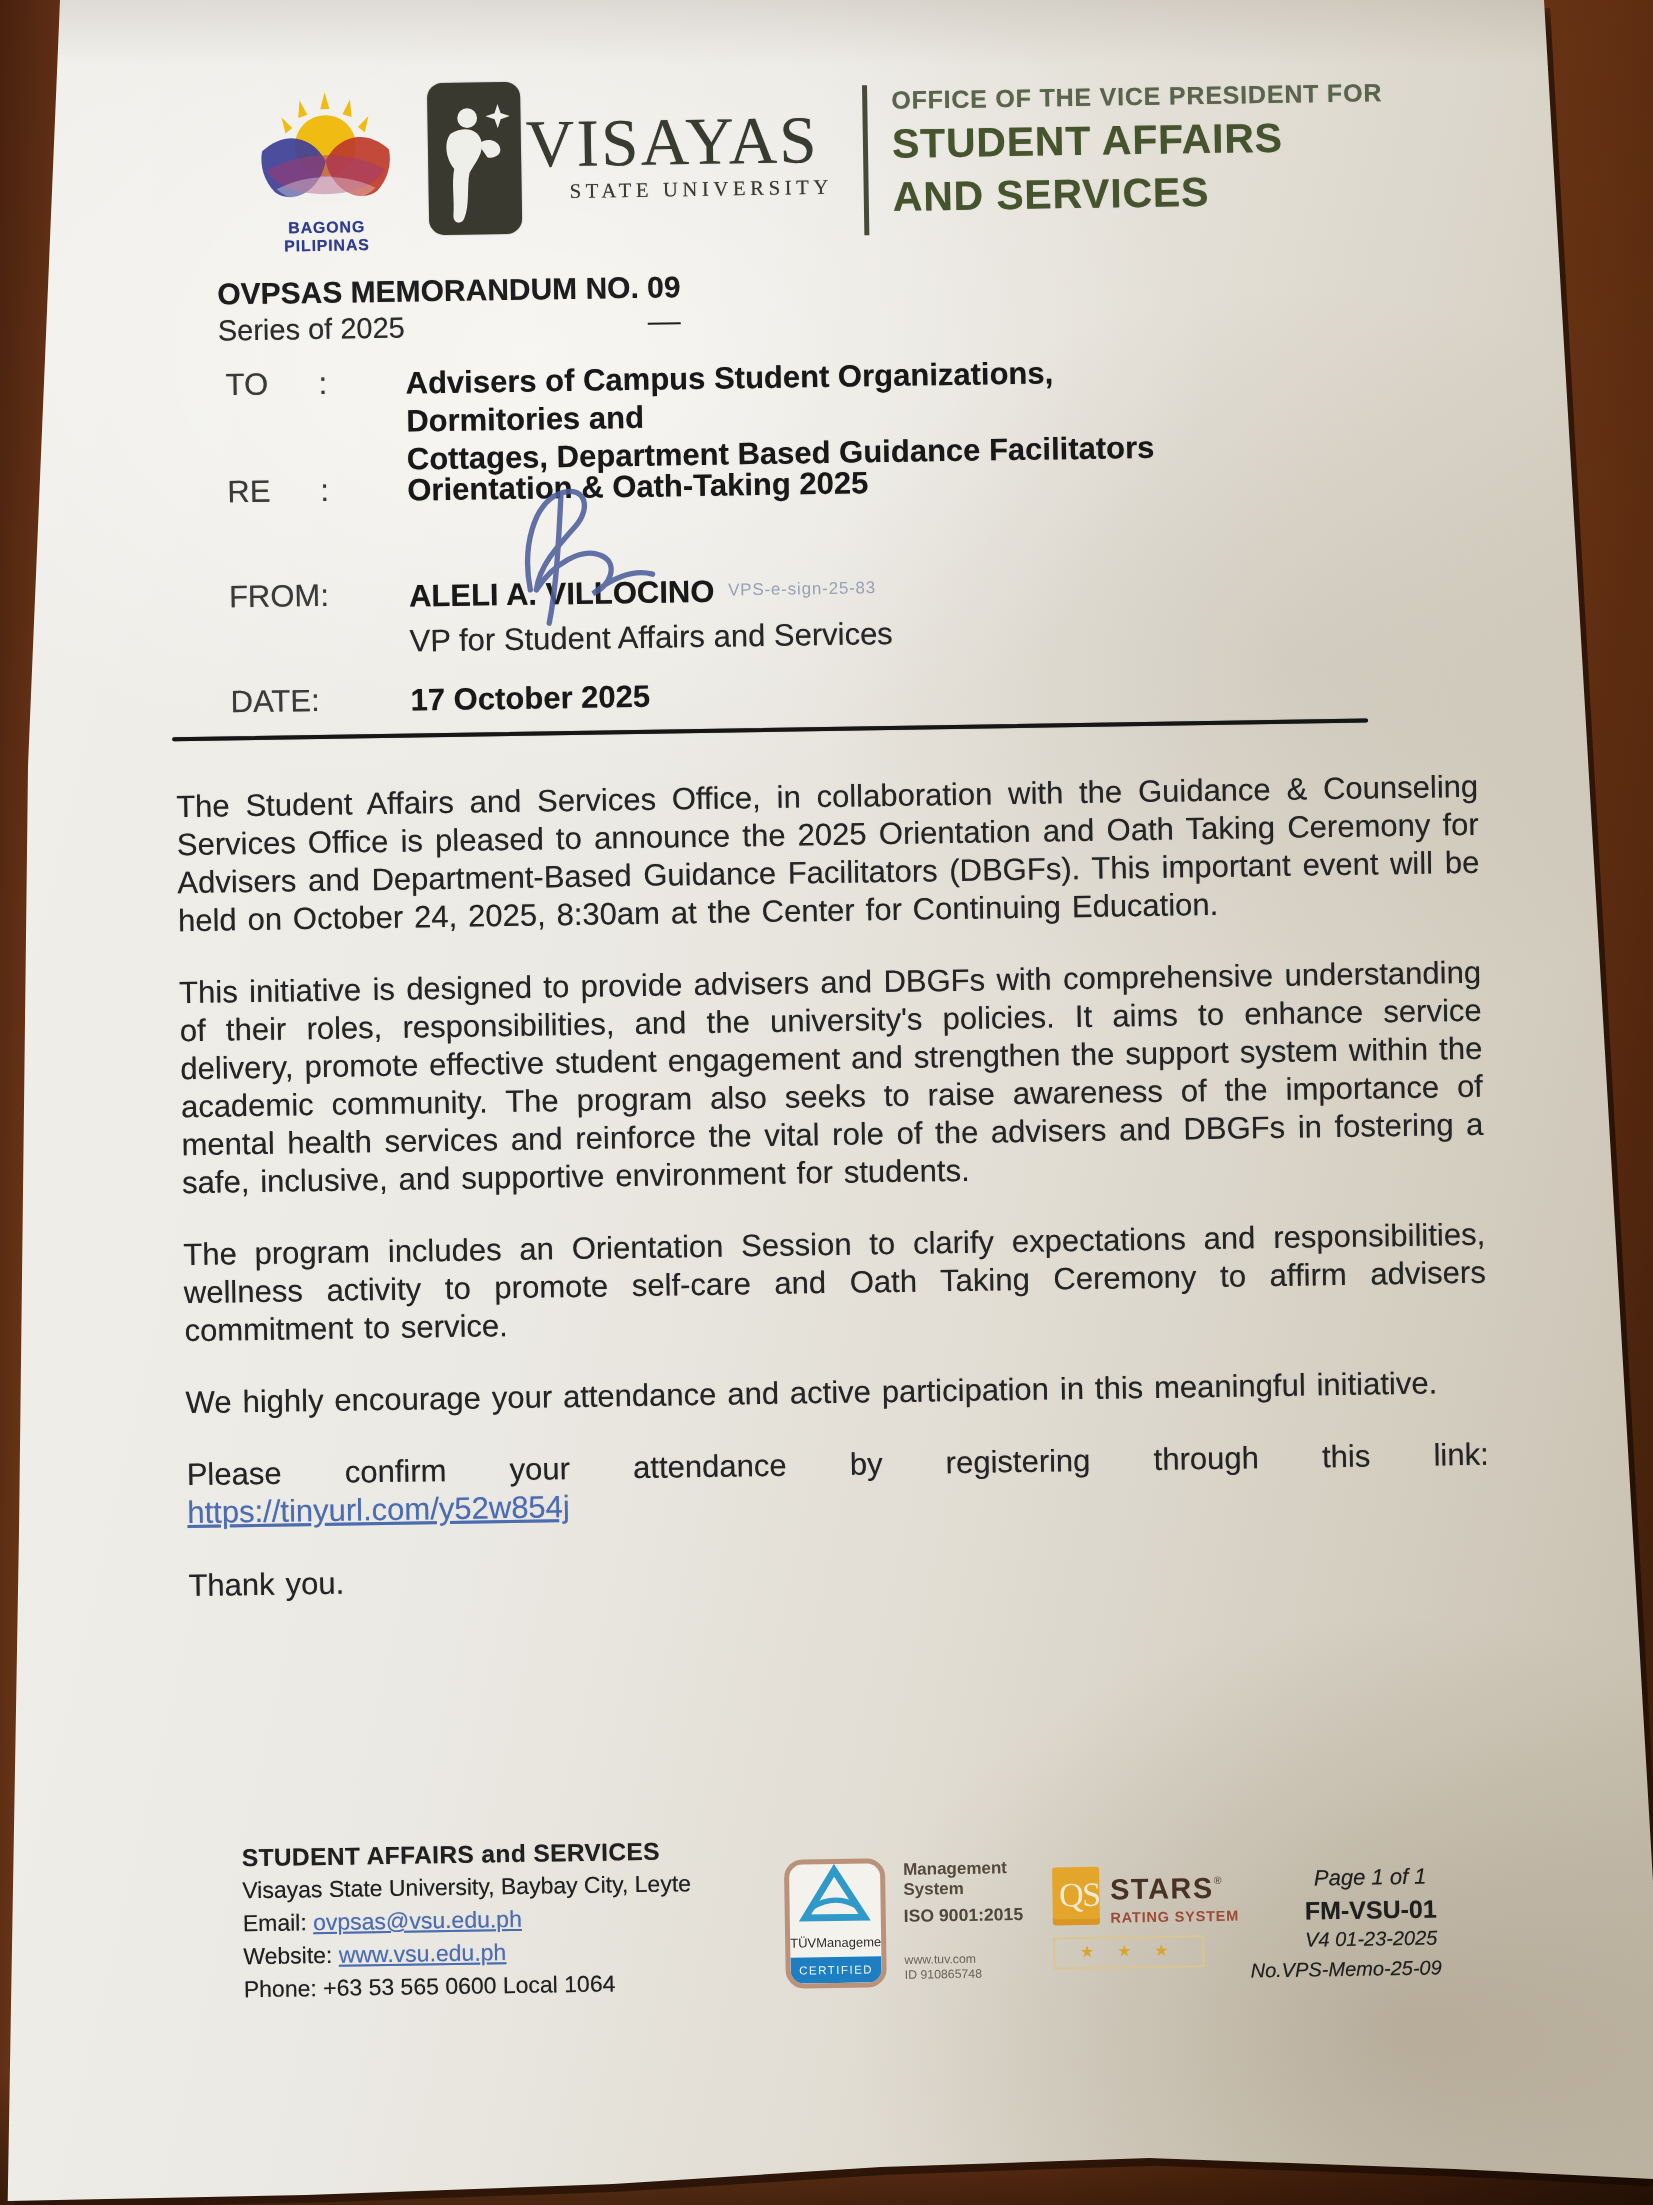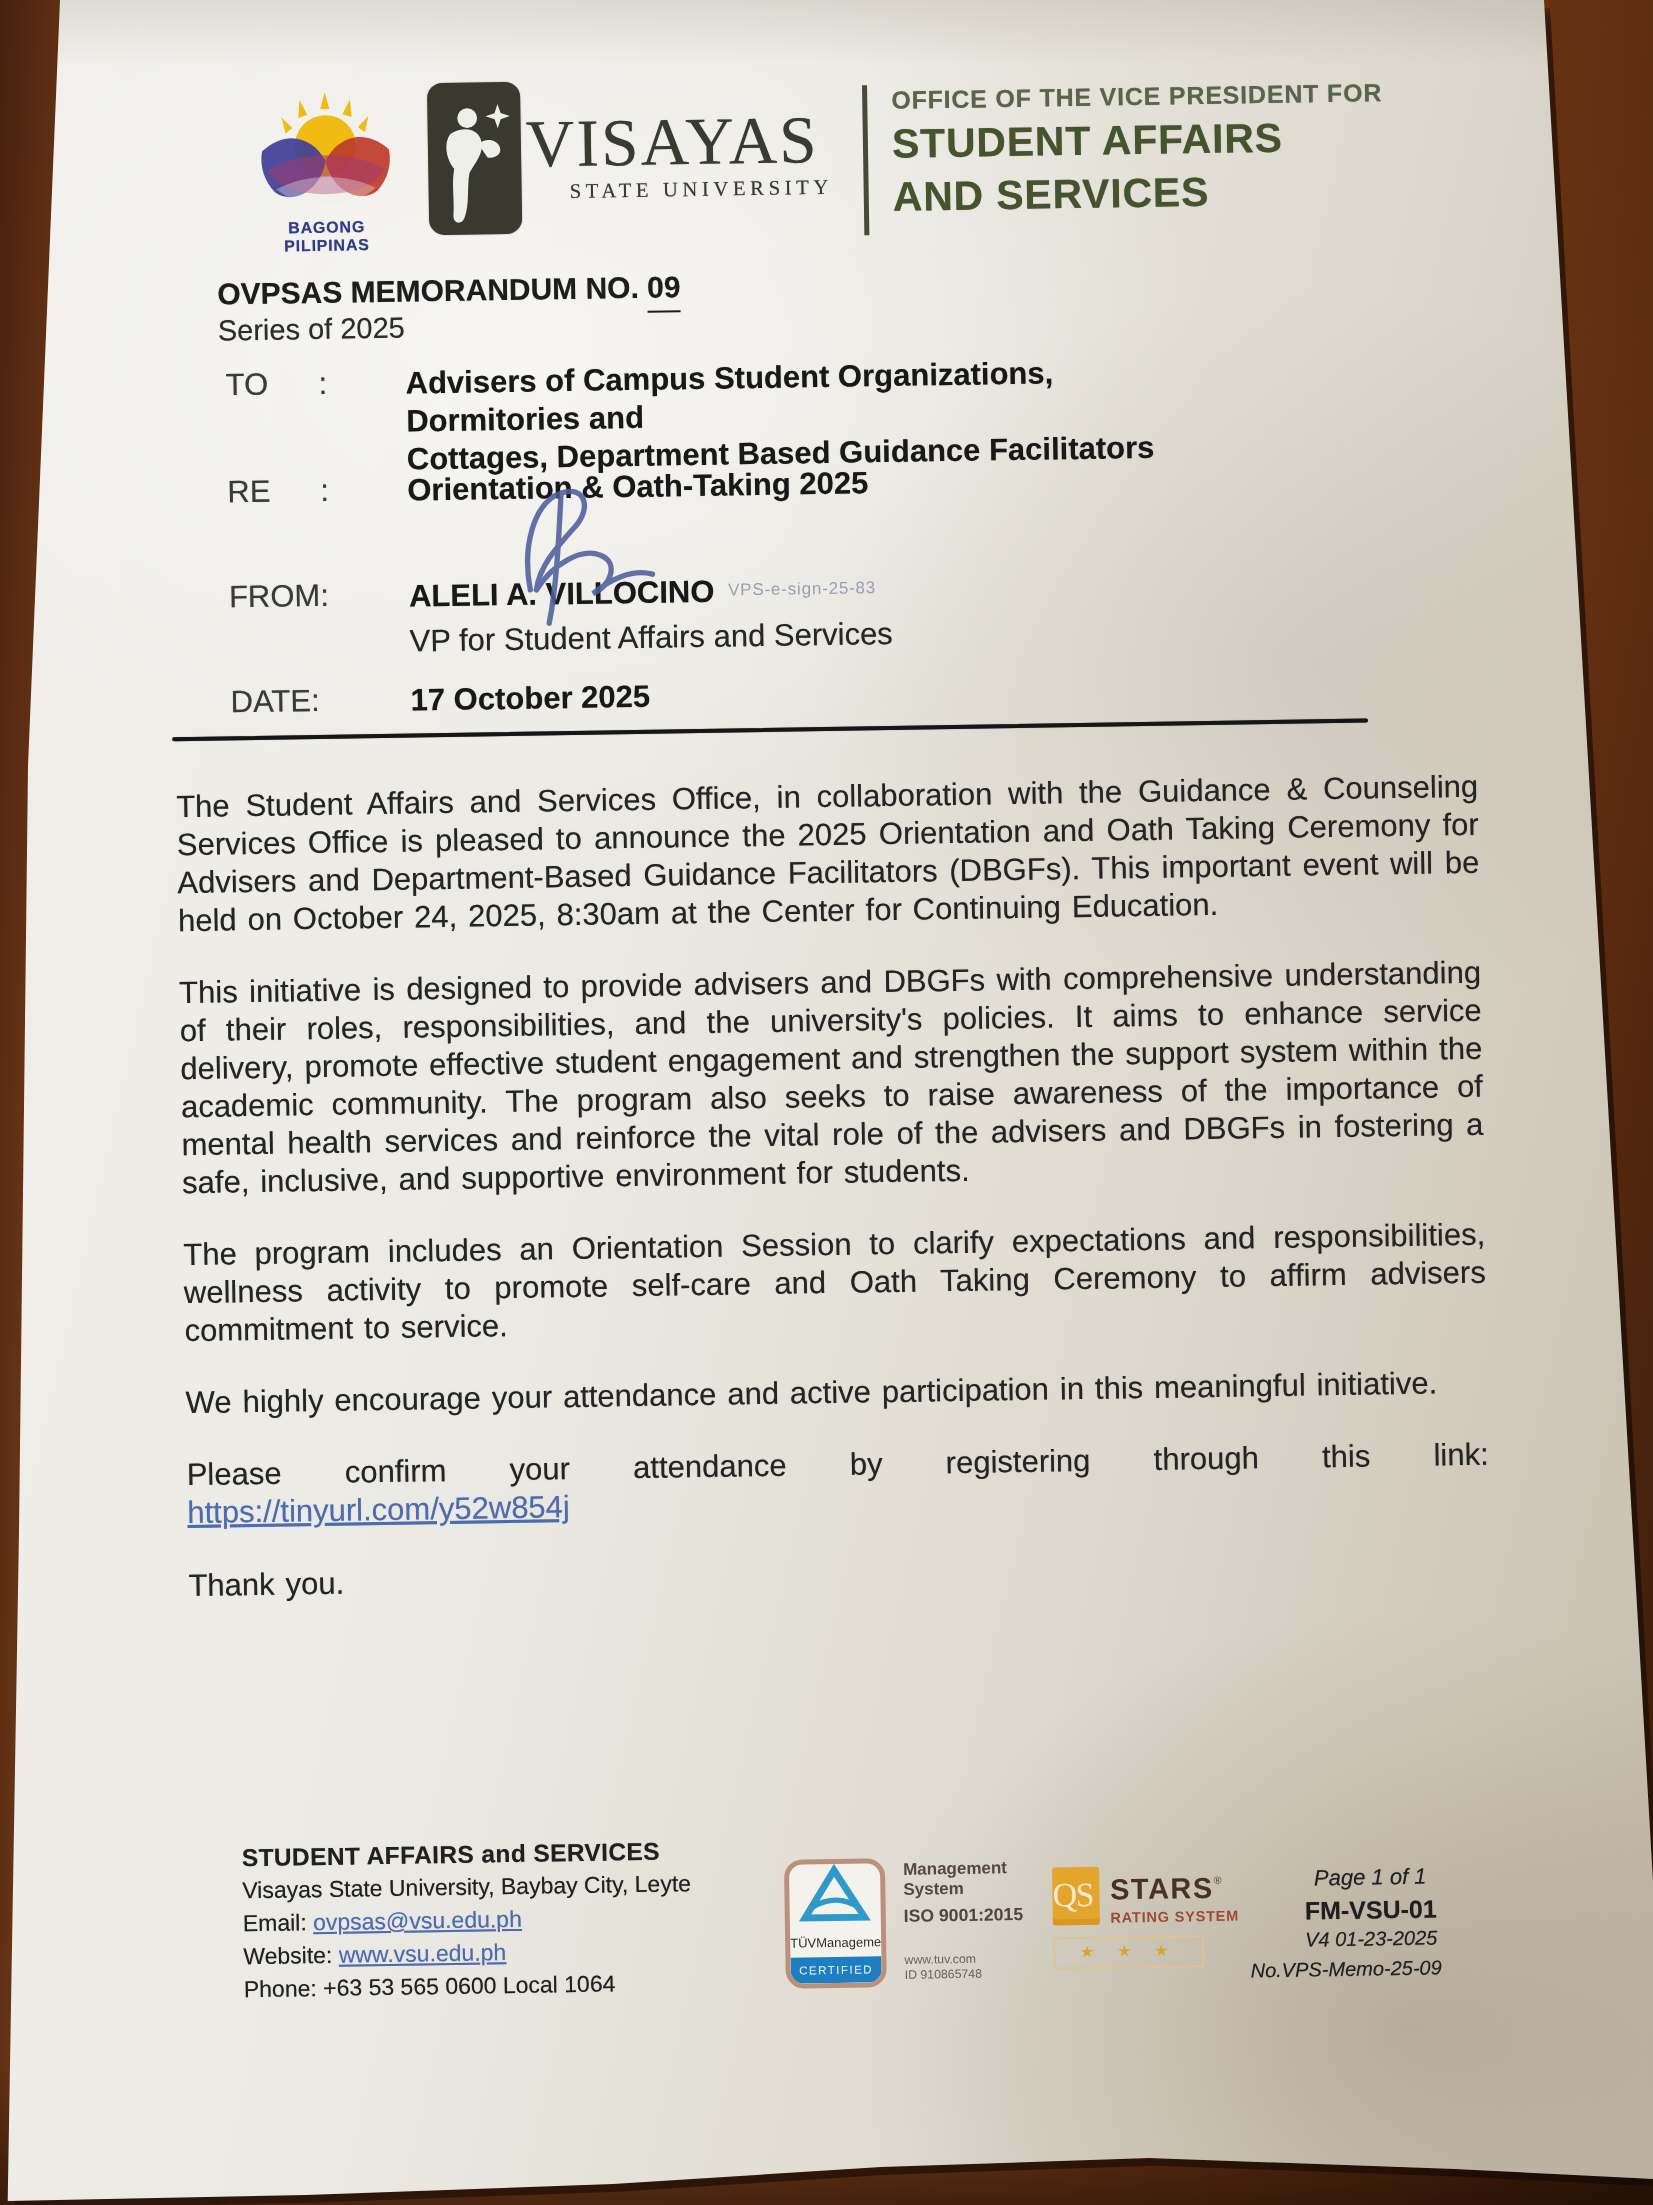--- a/index.html
+++ b/index.html
@@ -41,21 +41,21 @@
     text-shadow:0 0 0.8px rgba(50,50,40,.5);}
   .hdr-bar{position:absolute;left:878px;top:86px;width:5.4px;height:150px;background:#454b38;}
   .office{position:absolute;left:907px;top:87px;width:582px;}
   .office-l1{font-size:25px;font-weight:600;color:#5a644c;letter-spacing:0.8px;
     text-shadow:0 0 0.8px rgba(80,90,65,.5);}
   .office-l2,.office-l3{font-size:41px;font-weight:bold;color:#46542e;letter-spacing:0.8px;
     margin-top:6.1px;text-shadow:0 0 0.8px rgba(60,75,40,.5);}
 
   
   .memo-title{position:absolute;left:230px;top:268px;font-size:30px;font-weight:bold;color:#1d1d1d;}
-  .memo-title .u{border-bottom:2.3px solid #1d1d1d;padding-bottom:7px;}
+  .memo-title .u{border-bottom:2.3px solid #1d1d1d;padding-bottom:19px;}
   .memo-series{position:absolute;left:230px;top:305px;font-size:29px;color:#2c2c2c;}
 
   .field-row{position:absolute;left:237px;display:grid;grid-template-columns:93px 87px auto;
     font-size:31px;}
   .field-label{color:#3a3a3a;}
   .field-colon{color:#3a3a3a;}
   .field-value{font-weight:bold;color:#181818;width:750px;line-height:38px;}
   .row-to{top:358px;}
   .row-re{top:465px;}
   .row-from{top:570px;}
@@ -85,21 +85,21 @@
   .tuv-text b{font-weight:normal;}
   .tuv-band{position:absolute;left:0;bottom:0;width:100%;height:26px;background:#1d7ec2;
     color:#e9f2f8;font-size:11.5px;letter-spacing:1.5px;text-align:center;line-height:26px;}
   .tuv-info{position:absolute;left:891px;top:1861px;width:145px;color:#55493e;}
   .tuv-mgmt{font-size:17px;font-weight:600;line-height:20px;}
   .tuv-iso{font-size:17.6px;font-weight:bold;margin-top:6.1px;color:#4f463c;}
   .tuv-small{font-size:12.3px;line-height:14.5px;margin-top:26px;color:#6b6257;}
   .qs-badge{position:absolute;left:1040px;top:1871px;}
   .qs-row{display:flex;align-items:flex-start;}
   .qs-square{width:47px;height:58px;background:#e3a52c;border-radius:3.1px;color:#f7ead0;
-    font-family:"Liberation Serif",serif;font-size:34px;text-align:left;line-height:55px;
+    font-family:"Liberation Serif",serif;font-size:34px;text-align:right;line-height:55px;
     letter-spacing:-1.5px;box-shadow:inset 0 -6.1px 0 rgba(210,140,30,.6);}
   .qs-right{margin-left:10.7px;}
   .qs-stars-word{font-size:29px;font-weight:bold;color:#483226;letter-spacing:1.5px;line-height:31px;}
   .qs-tm{font-size:10.7px;vertical-align:13.8px;color:#6b5b4e;}
   .qs-rating{font-size:14.5px;font-weight:600;color:#9c4a35;letter-spacing:0.8px;margin-top:4.6px;}
   .qs-starbox{margin-top:10.7px;width:147px;height:27.6px;border:2.3px solid #d9c690;
     text-align:center;line-height:26px;font-size:16px;color:#d9a62b;letter-spacing:9.2px;}
   .foot-right{position:absolute;left:1247px;top:1873px;width:222px;text-align:center;color:#1f1f1f;}
   .fr-page{font-size:22px;font-style:italic;}
   .fr-form{font-size:25px;font-weight:bold;margin-top:4.6px;}

